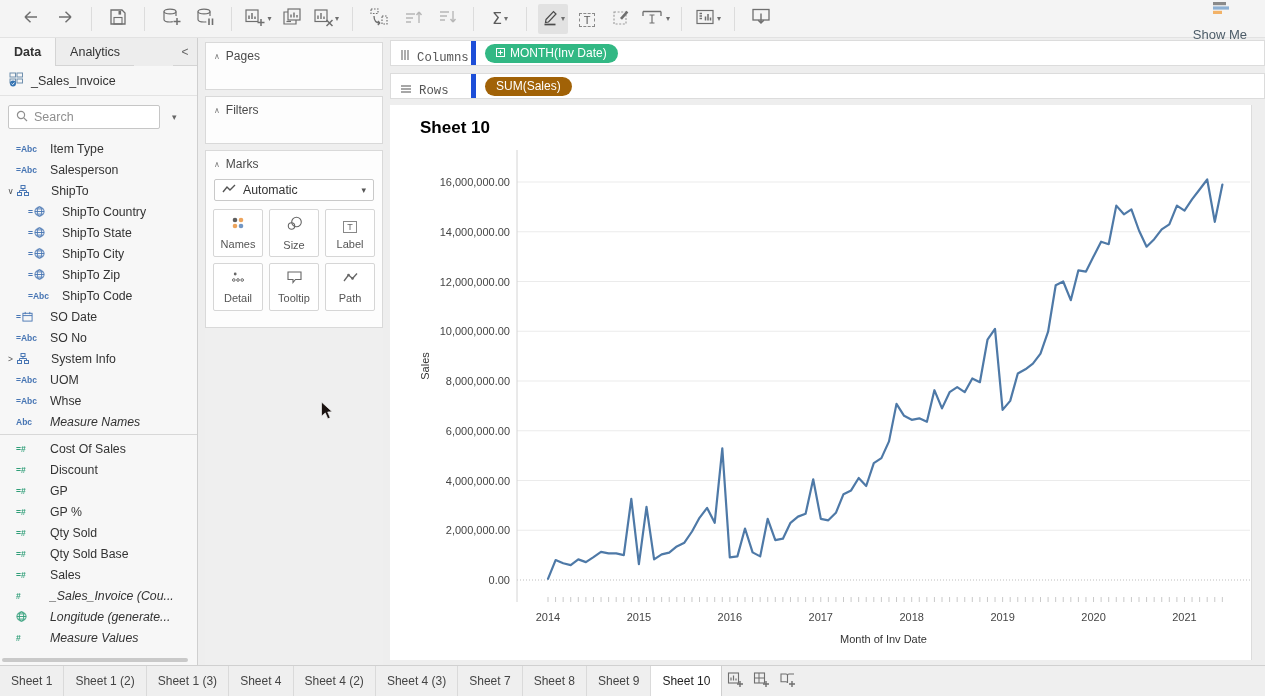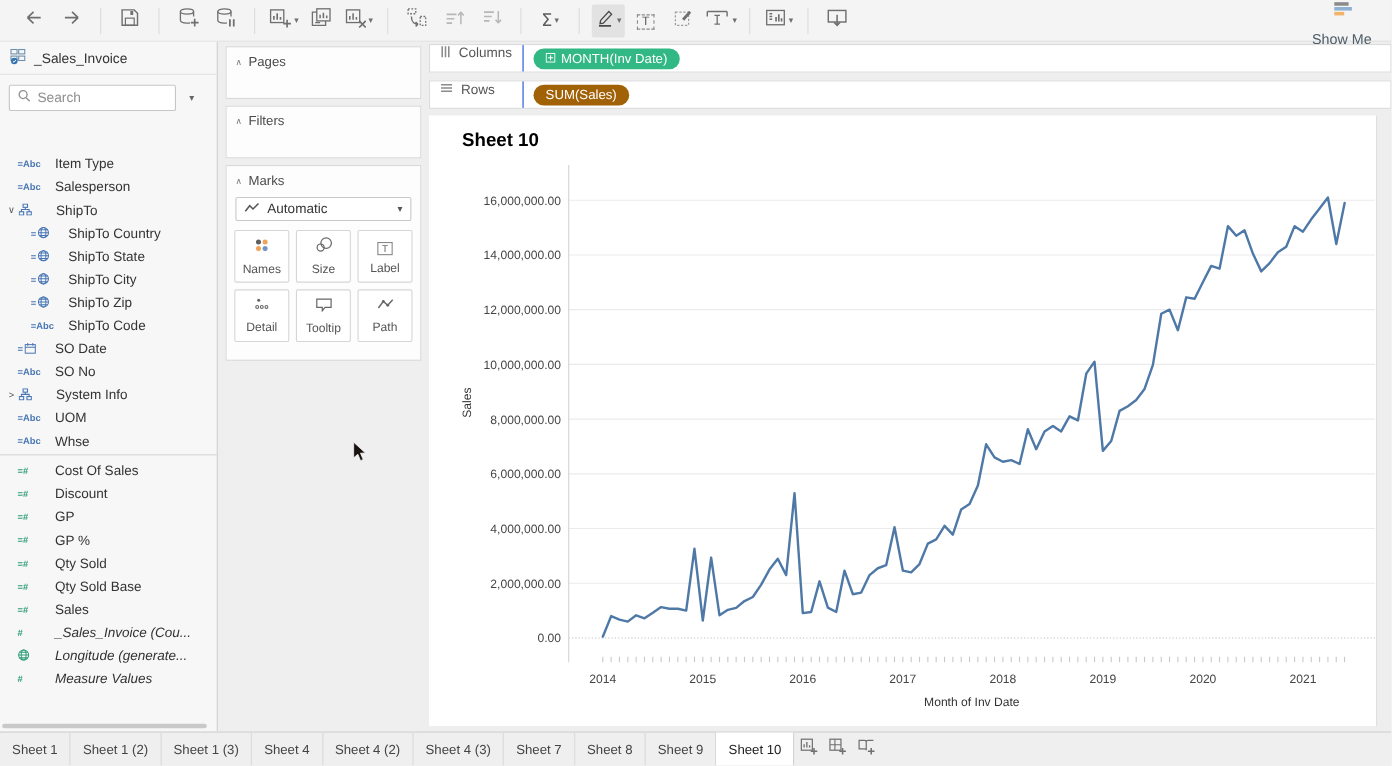--- a/index.html
+++ b/index.html
@@ -62,22 +62,22 @@
   .mark-btn { height:48px; background:#fff; border:1px solid #d6d6d6; border-radius:2px;
     display:flex; flex-direction:column; align-items:center; justify-content:center; gap:4px; }
   .mark-btn-label { font-size:11px; color:#555; }
   .lbl-box { font-size:9px; color:#666; border:1px solid #888; padding:0 3px; line-height:11px; }
 
   
   #sheet-area { position:absolute; left:390px; top:38px; width:875px; height:627px; }
   .shelf { position:absolute; left:0; width:875px; height:26px; background:#fff;
     border:1px solid #dcdcdc; display:flex; align-items:center; }
   #columns-shelf { top:2px; } #rows-shelf { top:35px; }
-  .shelf-label { width:85px; height:100%; display:flex; align-items:flex-start; gap:7px; padding-left:9px;
-    border-right:1px solid #1d4ed8; font-size:12.3px; color:#555; flex:none; }
+  .shelf-label { width:85px; height:100%; display:flex; align-items:flex-end; gap:7px; padding-left:9px;
+    border-right:5px solid #1d4ed8; font-size:12.3px; color:#555; flex:none;font-family:Liberation Mono, monospace; }
   .shelf-pills { display:flex; align-items:flex-start; padding-left:9px; gap:5px; }
   .pill { height:19px; border-radius:10px; color:#fff; font-size:12px; display:flex; align-items:center;
     gap:5px; padding:0 11px; white-space:nowrap; }
 
   #worksheet { position:absolute; left:0; top:67px; width:862px; height:555px; background:#fff;
     border-right:1px solid #dcdcdc; }
   #sheet-title { position:absolute; left:30px; top:13px; font-size:17px; font-weight:bold; color:#000; }
   #chart-svg { position:absolute; left:0; top:0; }
   #ylabel { position:absolute; left:5px; top:255px; font-size:11px; color:#333;
     transform:rotate(-90deg); transform-origin:center; width:60px; text-align:center; }
@@ -235,20 +235,25 @@
           <rect x="3" y="2" width="13" height="3.2" fill="#8a8a8a"></rect>
           <rect x="3" y="6.4" width="16" height="3.2" fill="#8db0d3"></rect>
           <rect x="3" y="10.8" width="9" height="3.2" fill="#f2b267"></rect>
         </svg>
     </span>
     <span id="show-me-label">Show Me</span>
   </div>
 </div>
 
 <div id="data-pane">
+  <div id="pane-tabs">
+    <div class="pane-tab active">Data</div>
+    <div class="pane-tab">Analytics</div>
+    <div id="pane-collapse">&lt;</div>
+  </div>
   <div id="datasource-row">
     <span>
       <svg width="15" height="15" viewBox="0 0 15 15">
           <rect x="1" y="1" width="5.5" height="4" fill="none" stroke="#6f8fae" stroke-width="1"></rect>
           <rect x="8" y="1" width="5.5" height="4" fill="none" stroke="#6f8fae" stroke-width="1"></rect>
           <rect x="8" y="7" width="5.5" height="4" fill="none" stroke="#6f8fae" stroke-width="1"></rect>
           <rect x="1" y="7" width="5.5" height="4" fill="none" stroke="#6f8fae" stroke-width="1"></rect>
           <circle cx="4" cy="11.5" r="3" fill="#3574b2"></circle>
           <path d="M2.7 11.6 L3.7 12.6 L5.4 10.6" stroke="#fff" stroke-width="0.9" fill="none"></path>
         </svg>
@@ -374,20 +379,26 @@
         <span class="f-ic">
           <span class="ic-blue">=Abc</span>
         </span>
         <span class="f-lb">UOM</span>
       </div>
       <div class="f-row" style="padding-left: 16px;">
         <span class="f-ic">
           <span class="ic-blue">=Abc</span>
         </span>
         <span class="f-lb">Whse</span>
+      </div>
+      <div class="f-row italic" style="padding-left: 16px;">
+        <span class="f-ic">
+          <span class="ic-blue">Abc</span>
+        </span>
+        <span class="f-lb">Measure Names</span>
       </div>
       <div id="field-divider"></div>
       <div class="f-row" style="padding-left: 16px;">
         <span class="f-ic">
           <span class="ic-green">=#</span>
         </span>
         <span class="f-lb">Cost Of Sales</span>
       </div>
       <div class="f-row" style="padding-left: 16px;">
         <span class="f-ic">

